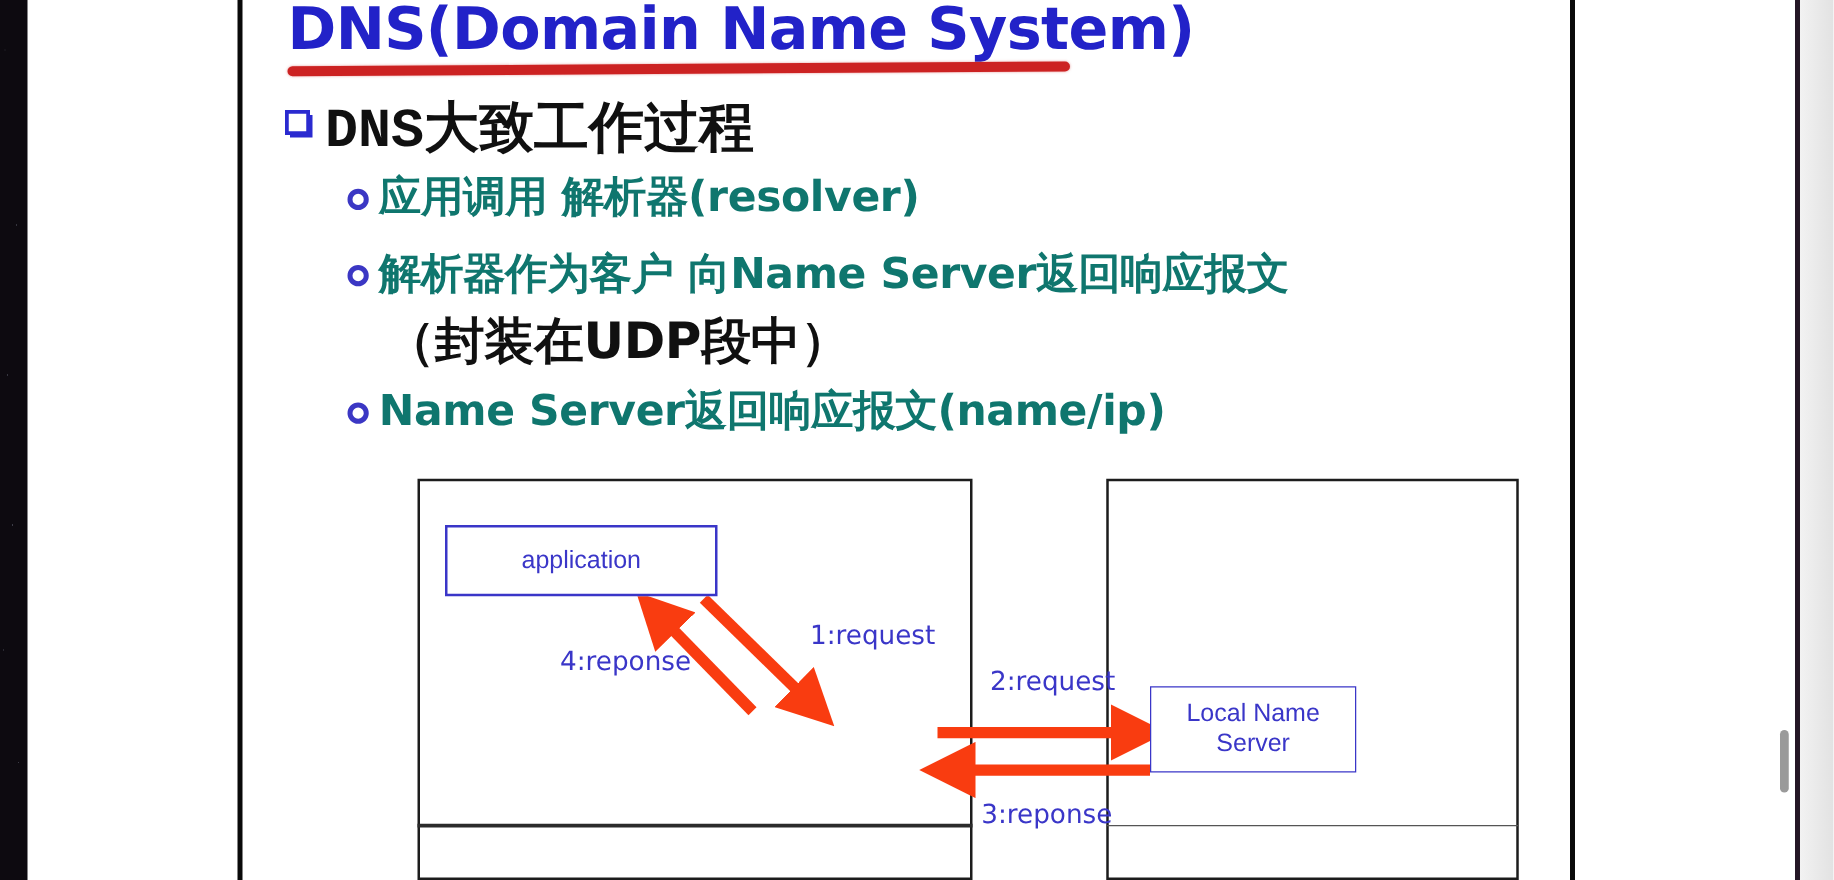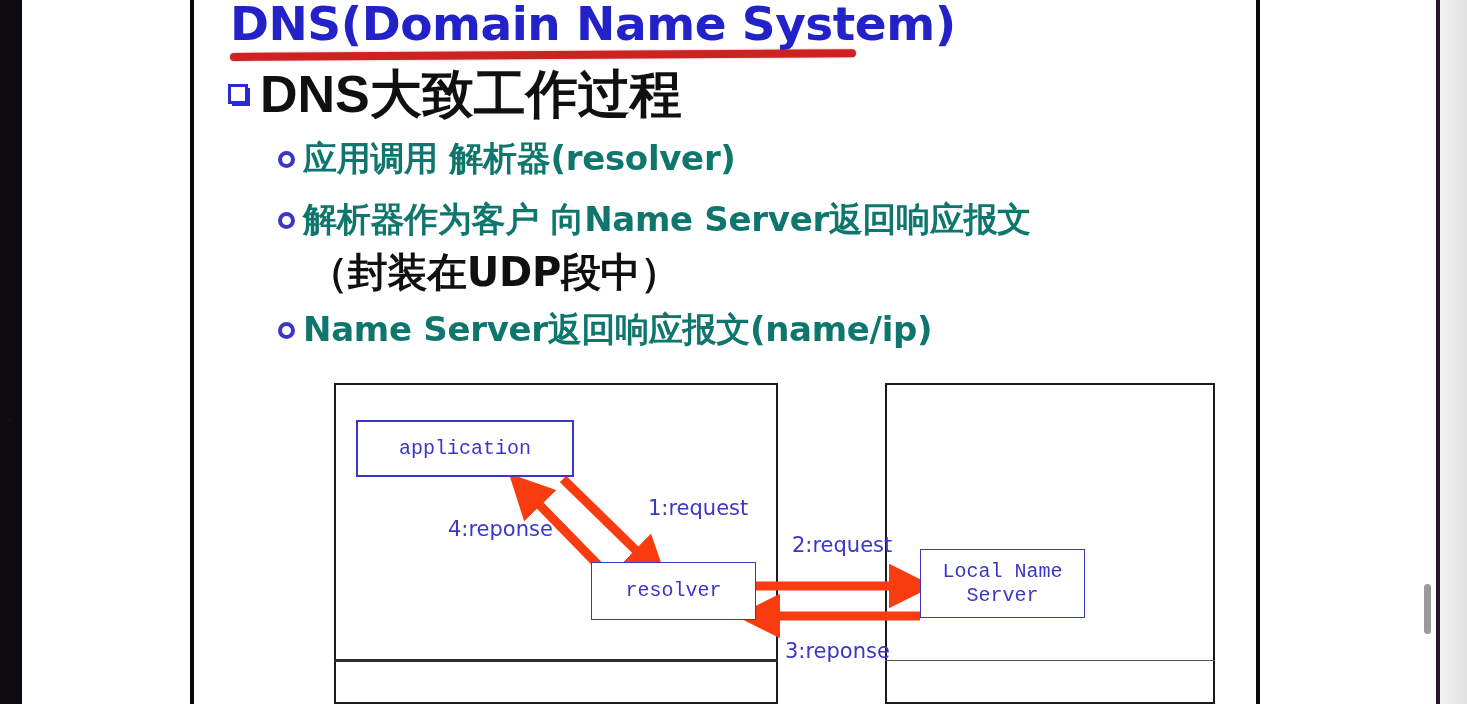--- a/index.html
+++ b/index.html
@@ -100,25 +100,26 @@
     white-space: nowrap;
   }
   .sq-bullet {
     width: 20px; height: 20px;
     border: 3px solid #2a2ad0;
     box-sizing: border-box;
     background: #ffffff;
     box-shadow: 3px 3px 0 -1px #2a2ad0;
   }
   .lvl1-text {
-    font-family: Liberation Sans, sans-serif;
-    font-size: 52px;
+    font-family: Liberation Mono, monospace;
+    font-size: 44px;
     font-weight: bold;
     color: #101010;
     line-height: 1;
+    margin-top: 16px;
   }
 
   .lvl2 {
     position: absolute;
     left: 84px;
     display: flex;
     align-items: flex-start;
     gap: 8px;
     white-space: nowrap;
   }
@@ -171,21 +172,21 @@
   .node {
     position: absolute;
     border: 2px solid #3a36c8;
     box-sizing: border-box;
     background: #ffffff;
     display: flex;
     align-items: center;
     justify-content: center;
     text-align: center;
     color: #3a36c8;
-    font-family: Liberation Mono, monospace;
+    font-family: Liberation Sans, sans-serif;
     font-size: 20px;
     line-height: 1.18;
   }
   .node.thin { border-width: 1px; }
 
   .dlabel {
     position: absolute;
     color: #3a36c8;
     font-family: "DejaVu Sans", sans-serif;
     font-size: 21px;
@@ -247,23 +248,20 @@
 
         <line x1="556" y1="586" x2="718" y2="586" stroke="#f93c10" stroke-width="9" marker-end="url(#ah)"></line>
 
         <line x1="726" y1="616" x2="563" y2="616" stroke="#f93c10" stroke-width="9" marker-end="url(#ah)"></line>
       </svg>
 
       <div class="node" style="left:162px; top:420px; width:218px; height:57px;">
         <span>application</span>
       </div>
 
-      <div class="node thin" style="left:397px; top:562px; width:165px; height:58px;">
-        <span>resolver</span>
-      </div>
 
       <div class="node thin" style="left:726px; top:549px; width:165px; height:69px; flex-direction:column;">
         <span>Local Name</span>
         <span>Server</span>
       </div>
 
       <div class="dlabel" style="left:454px; top:496px;">1:request</div>
       <div class="dlabel" style="left:254px; top:517px;">4:reponse</div>
       <div class="dlabel" style="left:598px; top:533px;">2:request</div>
       <div class="dlabel" style="left:591px; top:639px;">3:reponse</div>

